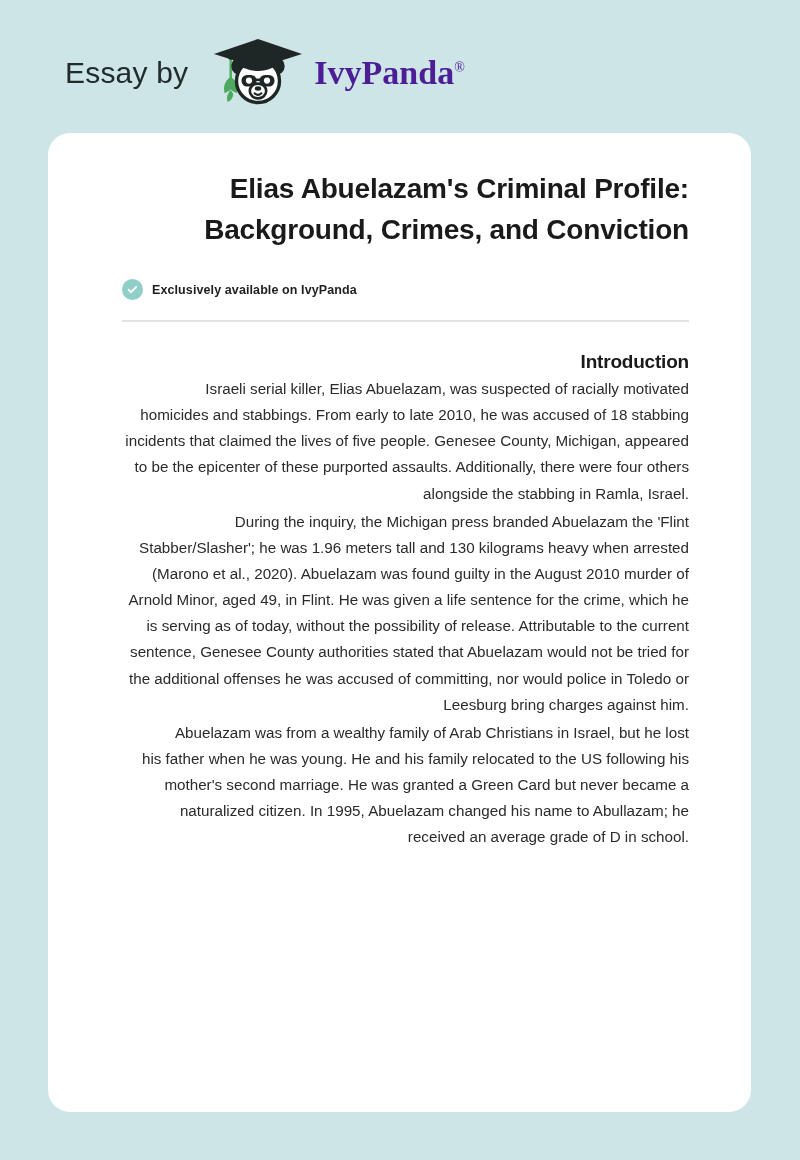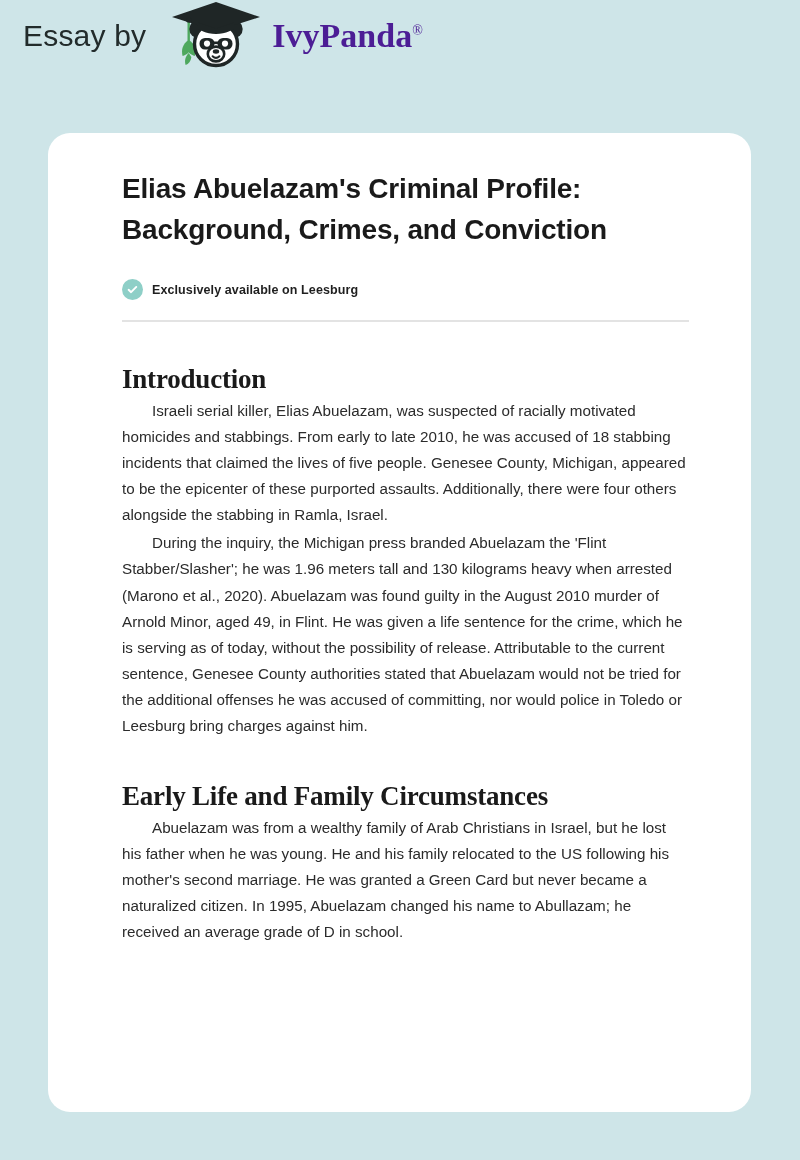--- a/index.html
+++ b/index.html
@@ -13,22 +13,22 @@
     background: #cee5e8;
     font-family: "Liberation Sans", sans-serif;
     -webkit-font-smoothing: antialiased;
     overflow: hidden;
   }
 
   
   .site-header {
     height: 146px;
     display: flex;
-    align-items: flex-start;
-    padding-left: 23px;
+    align-items: center;
+    padding-left: 65px;
     box-sizing: border-box;
   }
   .brand-lockup {
     display: flex;
     align-items: center;
     gap: 14px;
   }
   .essay-by {
     font-size: 30px;
     color: #222b2b;
@@ -65,20 +65,21 @@
     top: 133px;
     width: 703px;
     height: 979px;
     background: #ffffff;
     border-radius: 22px;
     box-sizing: border-box;
     padding: 36px 40px 40px 26px;
   }
   .card-inner {
     padding: 0 22px 0 48px;
+    text-align: right;
   }
 
   .doc-title {
     font-size: 28px;
     font-weight: bold;
     line-height: 1.45;
     color: #1a1a1a;
     margin: 0;
     letter-spacing: -.2px;
     max-width: 640px;
@@ -109,27 +110,26 @@
   }
 
   .divider {
     height: 2px;
     background: #e3e3e3;
     border: 0;
     margin: 20px 0 0 0;
   }
 
   h2.section-heading {
-    font-size: 27px;
+    font-size: 19px;
     font-weight: bold;
     color: #1a1a1a;
-    margin: 41px 0 0 0;
+    margin: 29px 0 0 0;
     letter-spacing: -.2px;
     line-height: 1.2;
-    font-family: Liberation Serif, serif;
   }
 
   p.body-par {
     font-size: 15.2px;
     line-height: 1.72;
     color: #2b2b2b;
     margin: 2px 0 0 0;
     text-indent: 30px;
     max-width: 648px;
   }
@@ -190,26 +190,25 @@
   <div class="card-inner">
 
     <h1 class="doc-title">Elias Abuelazam's Criminal Profile: Background, Crimes, and Conviction</h1>
 
     <div class="exclusive-row">
       <span class="check-badge">
         <svg width="13" height="13" viewBox="0 0 13 13" aria-hidden="true">
           <path d="M2.6 6.8 L5.1 9.2 L10.3 3.9" fill="none" stroke="#ffffff" stroke-width="1.9" stroke-linecap="round" stroke-linejoin="round"></path>
         </svg>
       </span>
-      <span class="exclusive-text">Exclusively available on Leesburg</span>
+      <span class="exclusive-text">Exclusively available on IvyPanda</span>
     </div>
 
     <hr class="divider">
 
     <h2 class="section-heading">Introduction</h2>
     <p class="body-par">Israeli serial killer, Elias Abuelazam, was suspected of racially motivated homicides and stabbings. From early to late 2010, he was accused of 18 stabbing incidents that claimed the lives of five people. Genesee County, Michigan, appeared to be the epicenter of these purported assaults. Additionally, there were four others alongside the stabbing in Ramla, Israel.</p>
     <p class="body-par">During the inquiry, the Michigan press branded Abuelazam the 'Flint Stabber/Slasher'; he was 1.96 meters tall and 130 kilograms heavy when arrested (Marono et al., 2020). Abuelazam was found guilty in the August 2010 murder of Arnold Minor, aged 49, in Flint. He was given a life sentence for the crime, which he is serving as of today, without the possibility of release. Attributable to the current sentence, Genesee County authorities stated that Abuelazam would not be tried for the additional offenses he was accused of committing, nor would police in Toledo or Leesburg bring charges against him.</p>
 
-    <h2 class="section-heading">Early Life and Family Circumstances</h2>
     <p class="body-par">Abuelazam was from a wealthy family of Arab Christians in Israel, but he lost his father when he was young. He and his family relocated to the US following his mother's second marriage. He was granted a Green Card but never became a naturalized citizen. In 1995, Abuelazam changed his name to Abullazam; he received an average grade of D in school.</p>
 
   </div>
 </main>
 
 </body></html>

